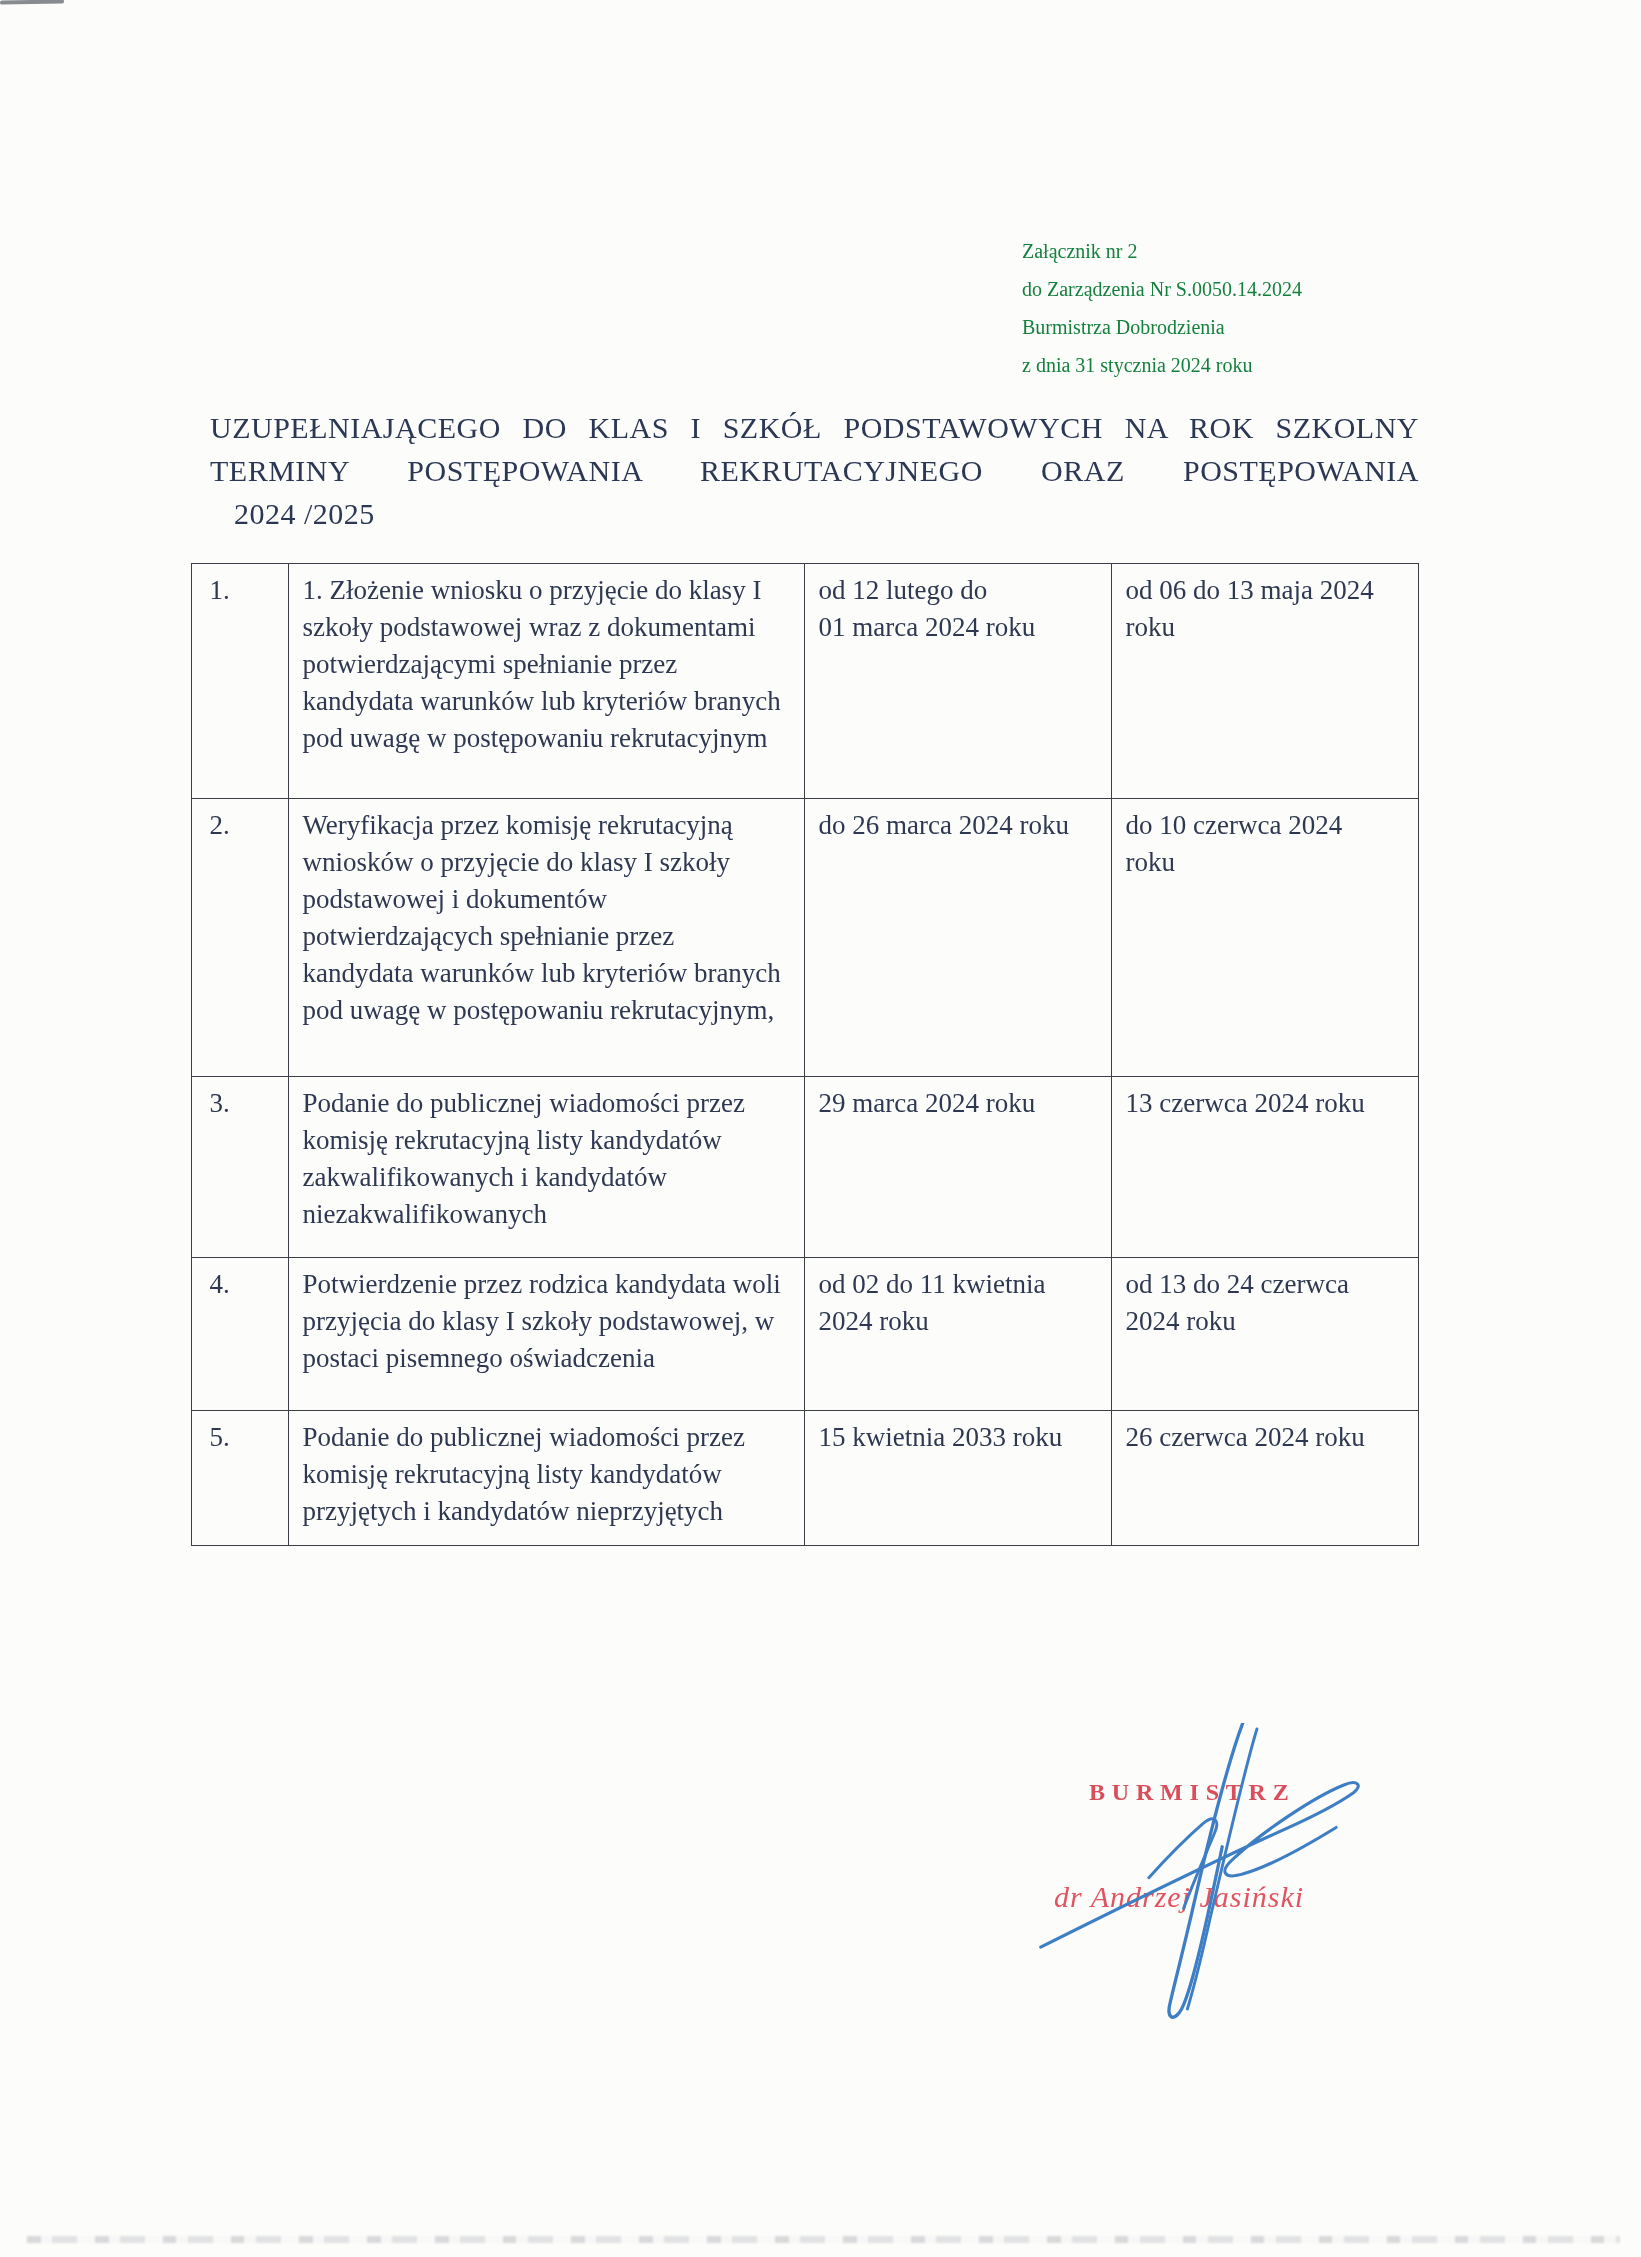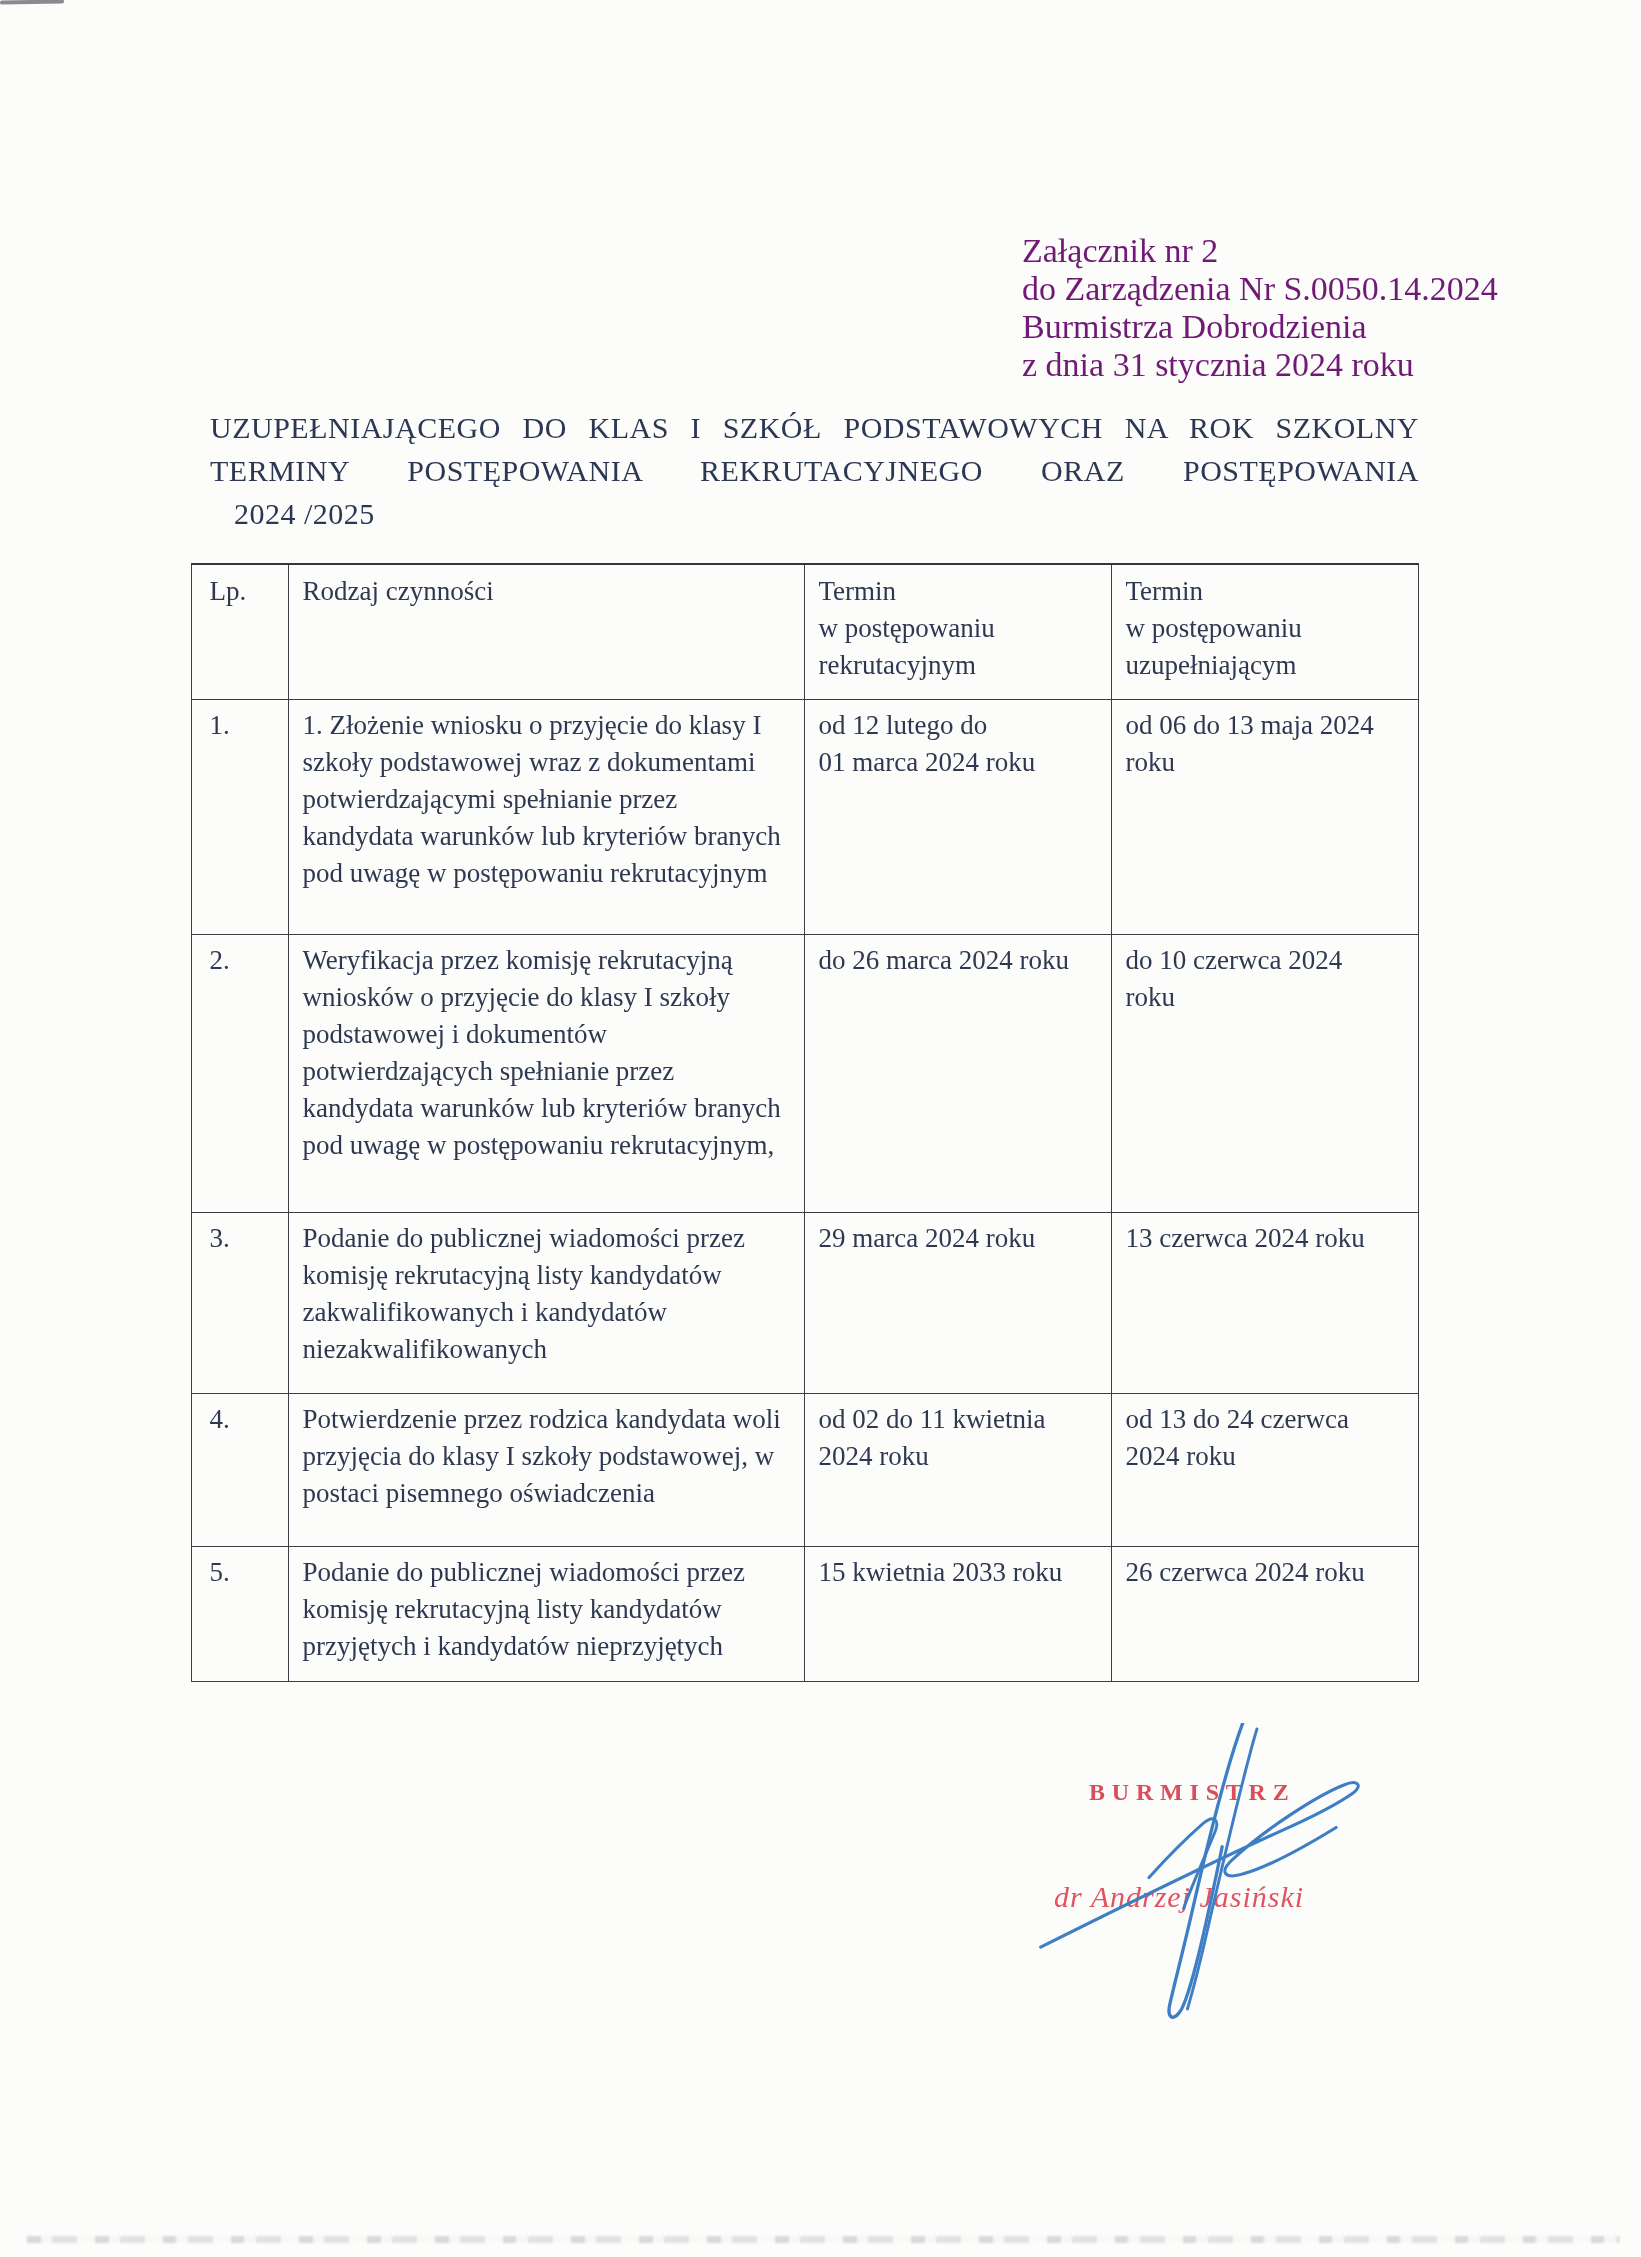--- a/index.html
+++ b/index.html
@@ -22,21 +22,21 @@
     position:absolute;left:27px;top:2236px;width:1593px;height:6.8px;opacity:.5;
     background:repeating-linear-gradient(90deg,
       rgba(120,124,130,.55) 0 13.5px, rgba(120,124,130,.08) 13.5px 25px,
       rgba(120,124,130,.4) 25px 50px, rgba(120,124,130,.05) 50px 68px);
     filter:blur(1px);
   }
 
   
   .annex-block{
     position:absolute;left:1022px;top:232px;
-    font-size:34px;line-height:38px;color:#701a75;
+    font-size:20px;line-height:38px;color:#15803d;
   }
 
   
   .doc-title{
     position:absolute;left:210px;top:406px;width:1209px;
     font-size:30px;line-height:43px;letter-spacing:0.5px;color:#2b3753;
   }
   .title-line{text-align:justify;text-align-last:justify;}
   .title-line.last{text-align-last:left;margin-left:24px;}
 
@@ -97,30 +97,20 @@
 </div>
 
 <table class="sched">
   <colgroup>
       <col class="c-lp">
       <col class="c-act">
       <col class="c-t1">
       <col class="c-t2">
     </colgroup>
   <tbody>
-      <tr class="hdr">
-    <th class="lp-cell">Lp.</th>
-    <th>Rodzaj czynności</th>
-    <th class="preline">Termin
-w postępowaniu
-rekrutacyjnym</th>
-    <th class="preline">Termin
-w postępowaniu
-uzupełniającym</th>
-  </tr>
   <tr class="r1">
     <td class="lp-cell">1.</td>
     <td>1. Złożenie wniosku o przyjęcie do klasy I szkoły podstawowej wraz z dokumentami potwierdzającymi spełnianie przez kandydata warunków lub kryteriów branych pod uwagę w postępowaniu rekrutacyjnym</td>
     <td class="preline">od 12 lutego do
 01 marca 2024 roku</td>
     <td class="preline">od 06 do 13 maja 2024
 roku</td>
   </tr>
   <tr class="r2">
     <td class="lp-cell">2.</td>

